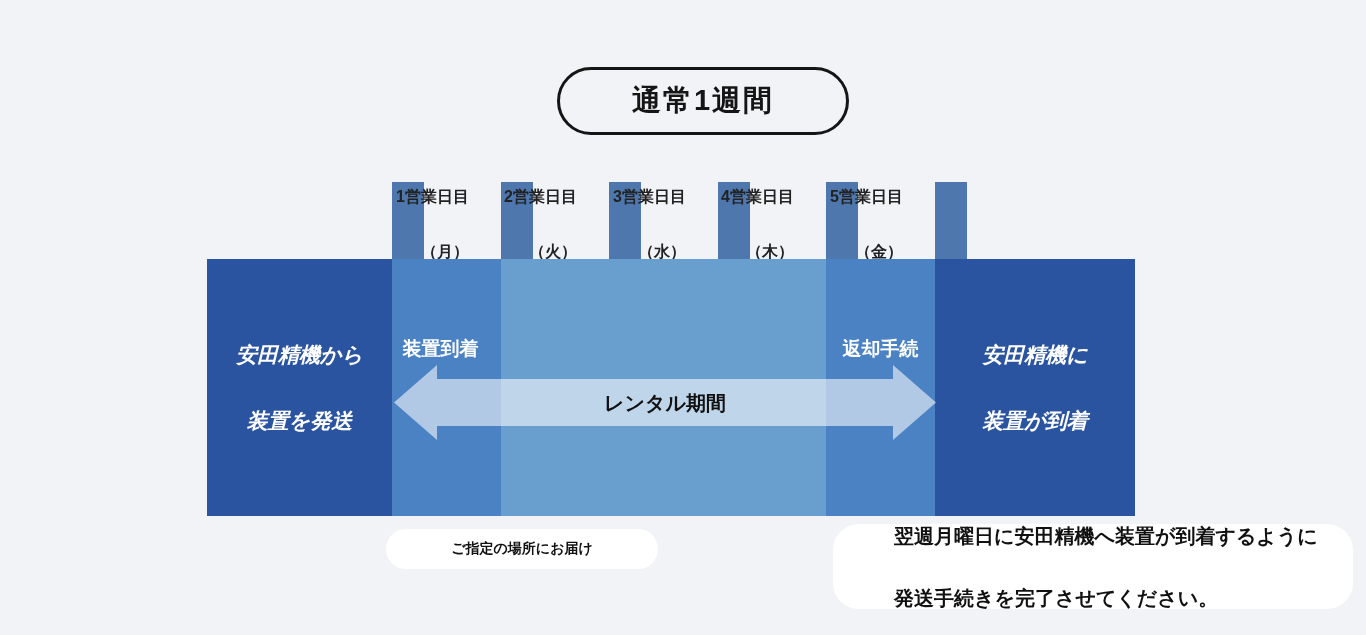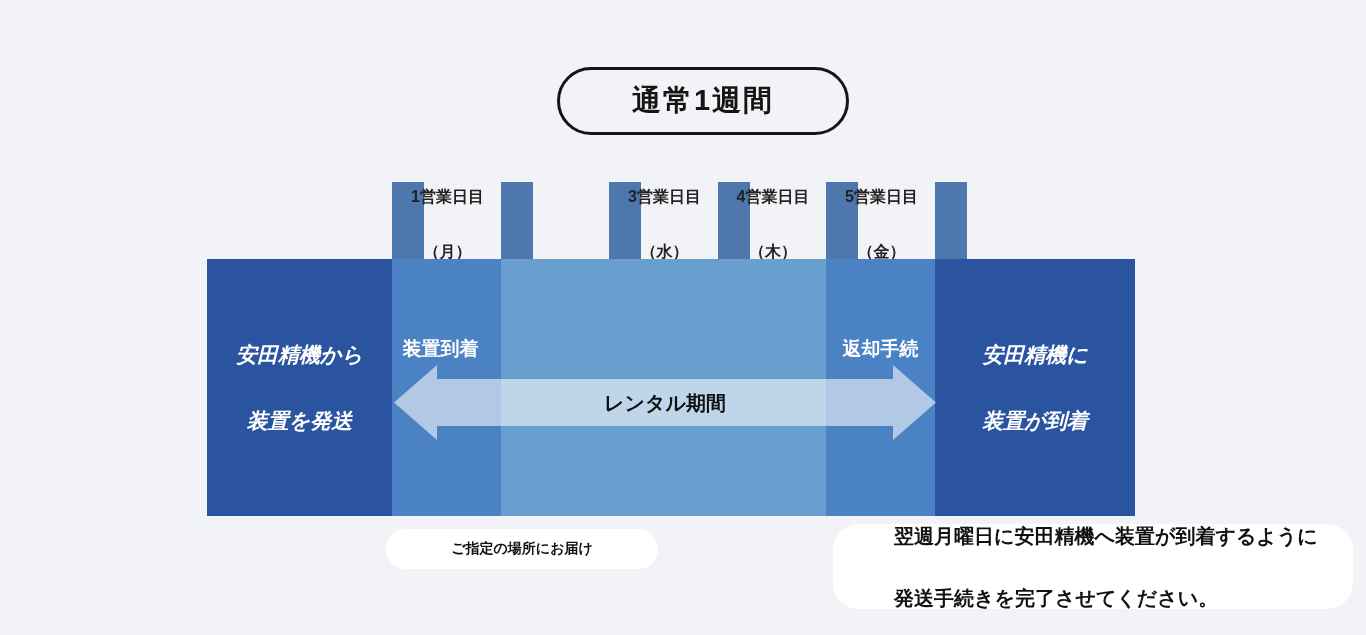--- a/index.html
+++ b/index.html
@@ -20,21 +20,21 @@
     display: flex; align-items: center; justify-content: center;
     font-size: 29px; font-weight: 700; color: #151515; letter-spacing: 2px;
   }
 
   
   .divider {
     position: absolute; top: 166px; width: 2px; height: 77px; background: #4d77ad;
   }
   .day-label {
     position: absolute; top: 182px; height: 52px;
-    display: flex; flex-direction: column; align-items: center; justify-content: center;
+    display: flex; flex-direction: column; align-items: flex-end; justify-content: center;
     font-size: 16px; font-weight: 600; color: #222; line-height: 23px;
     text-align: center; white-space: nowrap;
   }
 
   
   .band { position: absolute; top: 243px; height: 257px; }
   .block-dark {
     background: #2a54a0; color: #fff;
     display: flex; flex-direction: column; align-items: center; justify-content: center;
     font-size: 21px; font-weight: 700; line-height: 34px; text-align: center;
@@ -101,20 +101,24 @@
   <div class="divider" style="left:485px"></div>
   <div class="divider" style="left:593px"></div>
   <div class="divider" style="left:702px"></div>
   <div class="divider" style="left:810px"></div>
   <div class="divider" style="left:919px"></div>
 
   <div class="day-label" style="left:378px; width:107px">
     <span>1営業日目</span>
     <span>（月）</span>
   </div>
+  <div class="day-label" style="left:487px; width:106px">
+    <span>2営業日目</span>
+    <span>（火）</span>
+  </div>
   <div class="day-label" style="left:595px; width:107px">
     <span>3営業日目</span>
     <span>（水）</span>
   </div>
   <div class="day-label" style="left:704px; width:106px">
     <span>4営業日目</span>
     <span>（木）</span>
   </div>
   <div class="day-label" style="left:812px; width:107px">
     <span>5営業日目</span>

